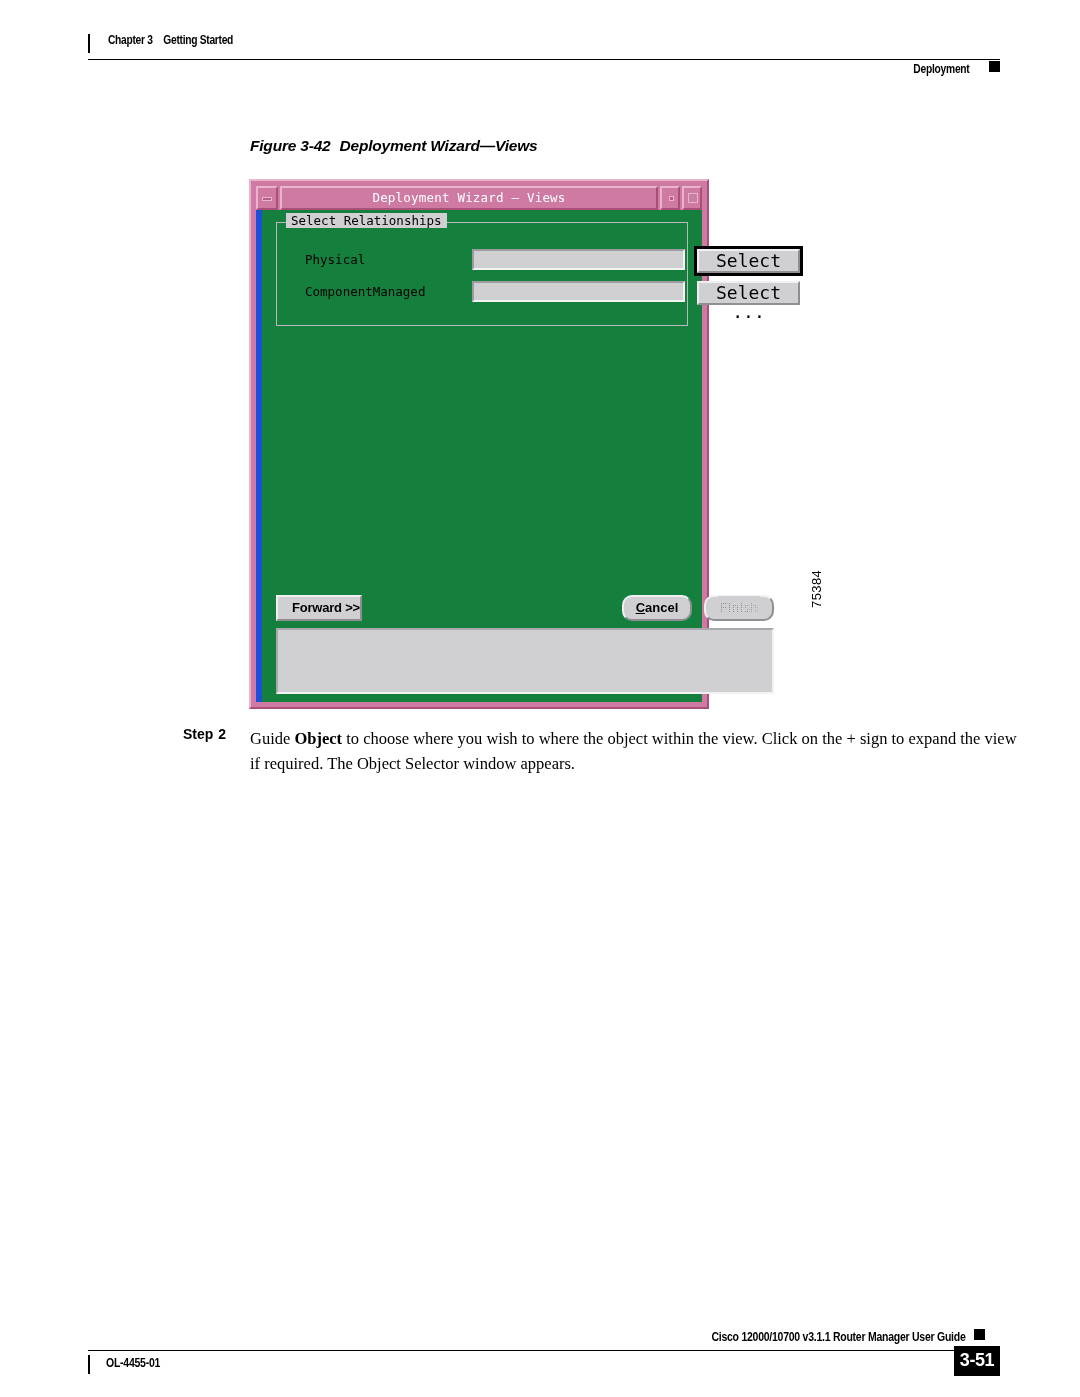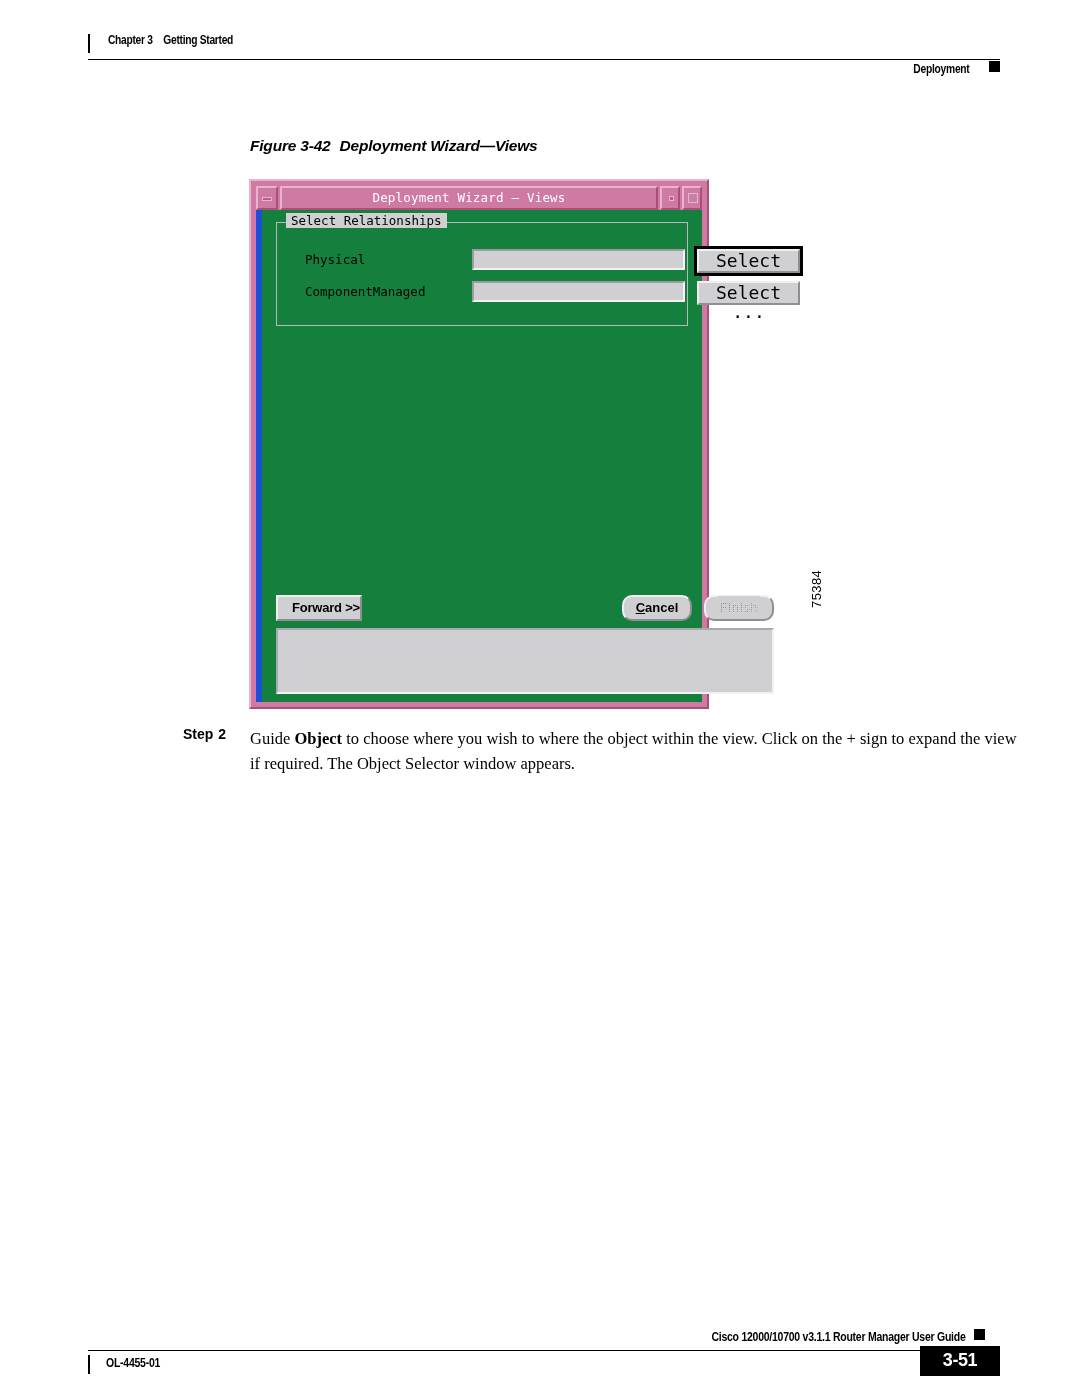--- a/index.html
+++ b/index.html
@@ -479,21 +479,21 @@
     font-size: 12.5px;
     letter-spacing: -0.3px;
     transform: scaleX(0.84);
     transform-origin: left center;
     white-space: nowrap;
   }
   .ftr-pagebox {
     position: absolute;
     right: 0px;
     top: 17px;
-    width: 80px;
+    width: 46px;
     height: 30px;
     background: #000;
     color: #fff;
     font-family: "Liberation Sans", sans-serif;
     font-weight: bold;
     font-size: 18px;
     text-align: center;
     line-height: 29px;
     letter-spacing: -0.4px;
   }

